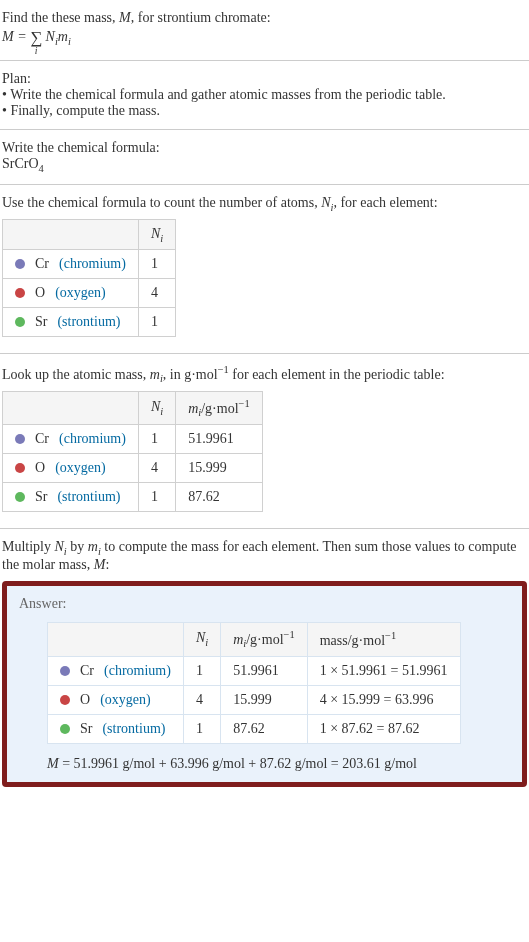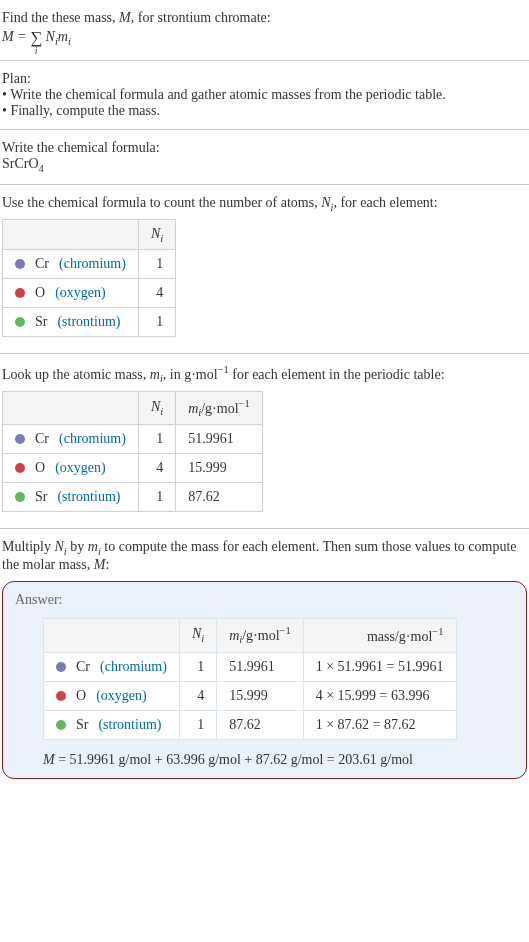--- a/index.html
+++ b/index.html
@@ -62,26 +62,26 @@
       border-radius: 50%;
       display: inline-block;
     }
     .dot-cr { background: #7a7ab8; }
     .dot-o { background: #c94545; }
     .dot-sr { background: #5eb85e; }
     .gray {
       color: #0369a1;
     }
     .center {
-      text-align: right;
+      text-align: left;
     }
     .answer-box {
       background: #eaf2fb;
-      border: 1px solid #7f1d1d;
-      border-radius: 12px;
+      border: 5px solid #7f1d1d;
+      border-radius: 4px;
       padding: 10px 12px;
       margin: 4px 2px;
     }
     .answer-label {
       color: #666;
       margin-bottom: 10px;
     }
     .answer-box table {
       background: #fff;
       margin: 4px 0 12px 28px;

